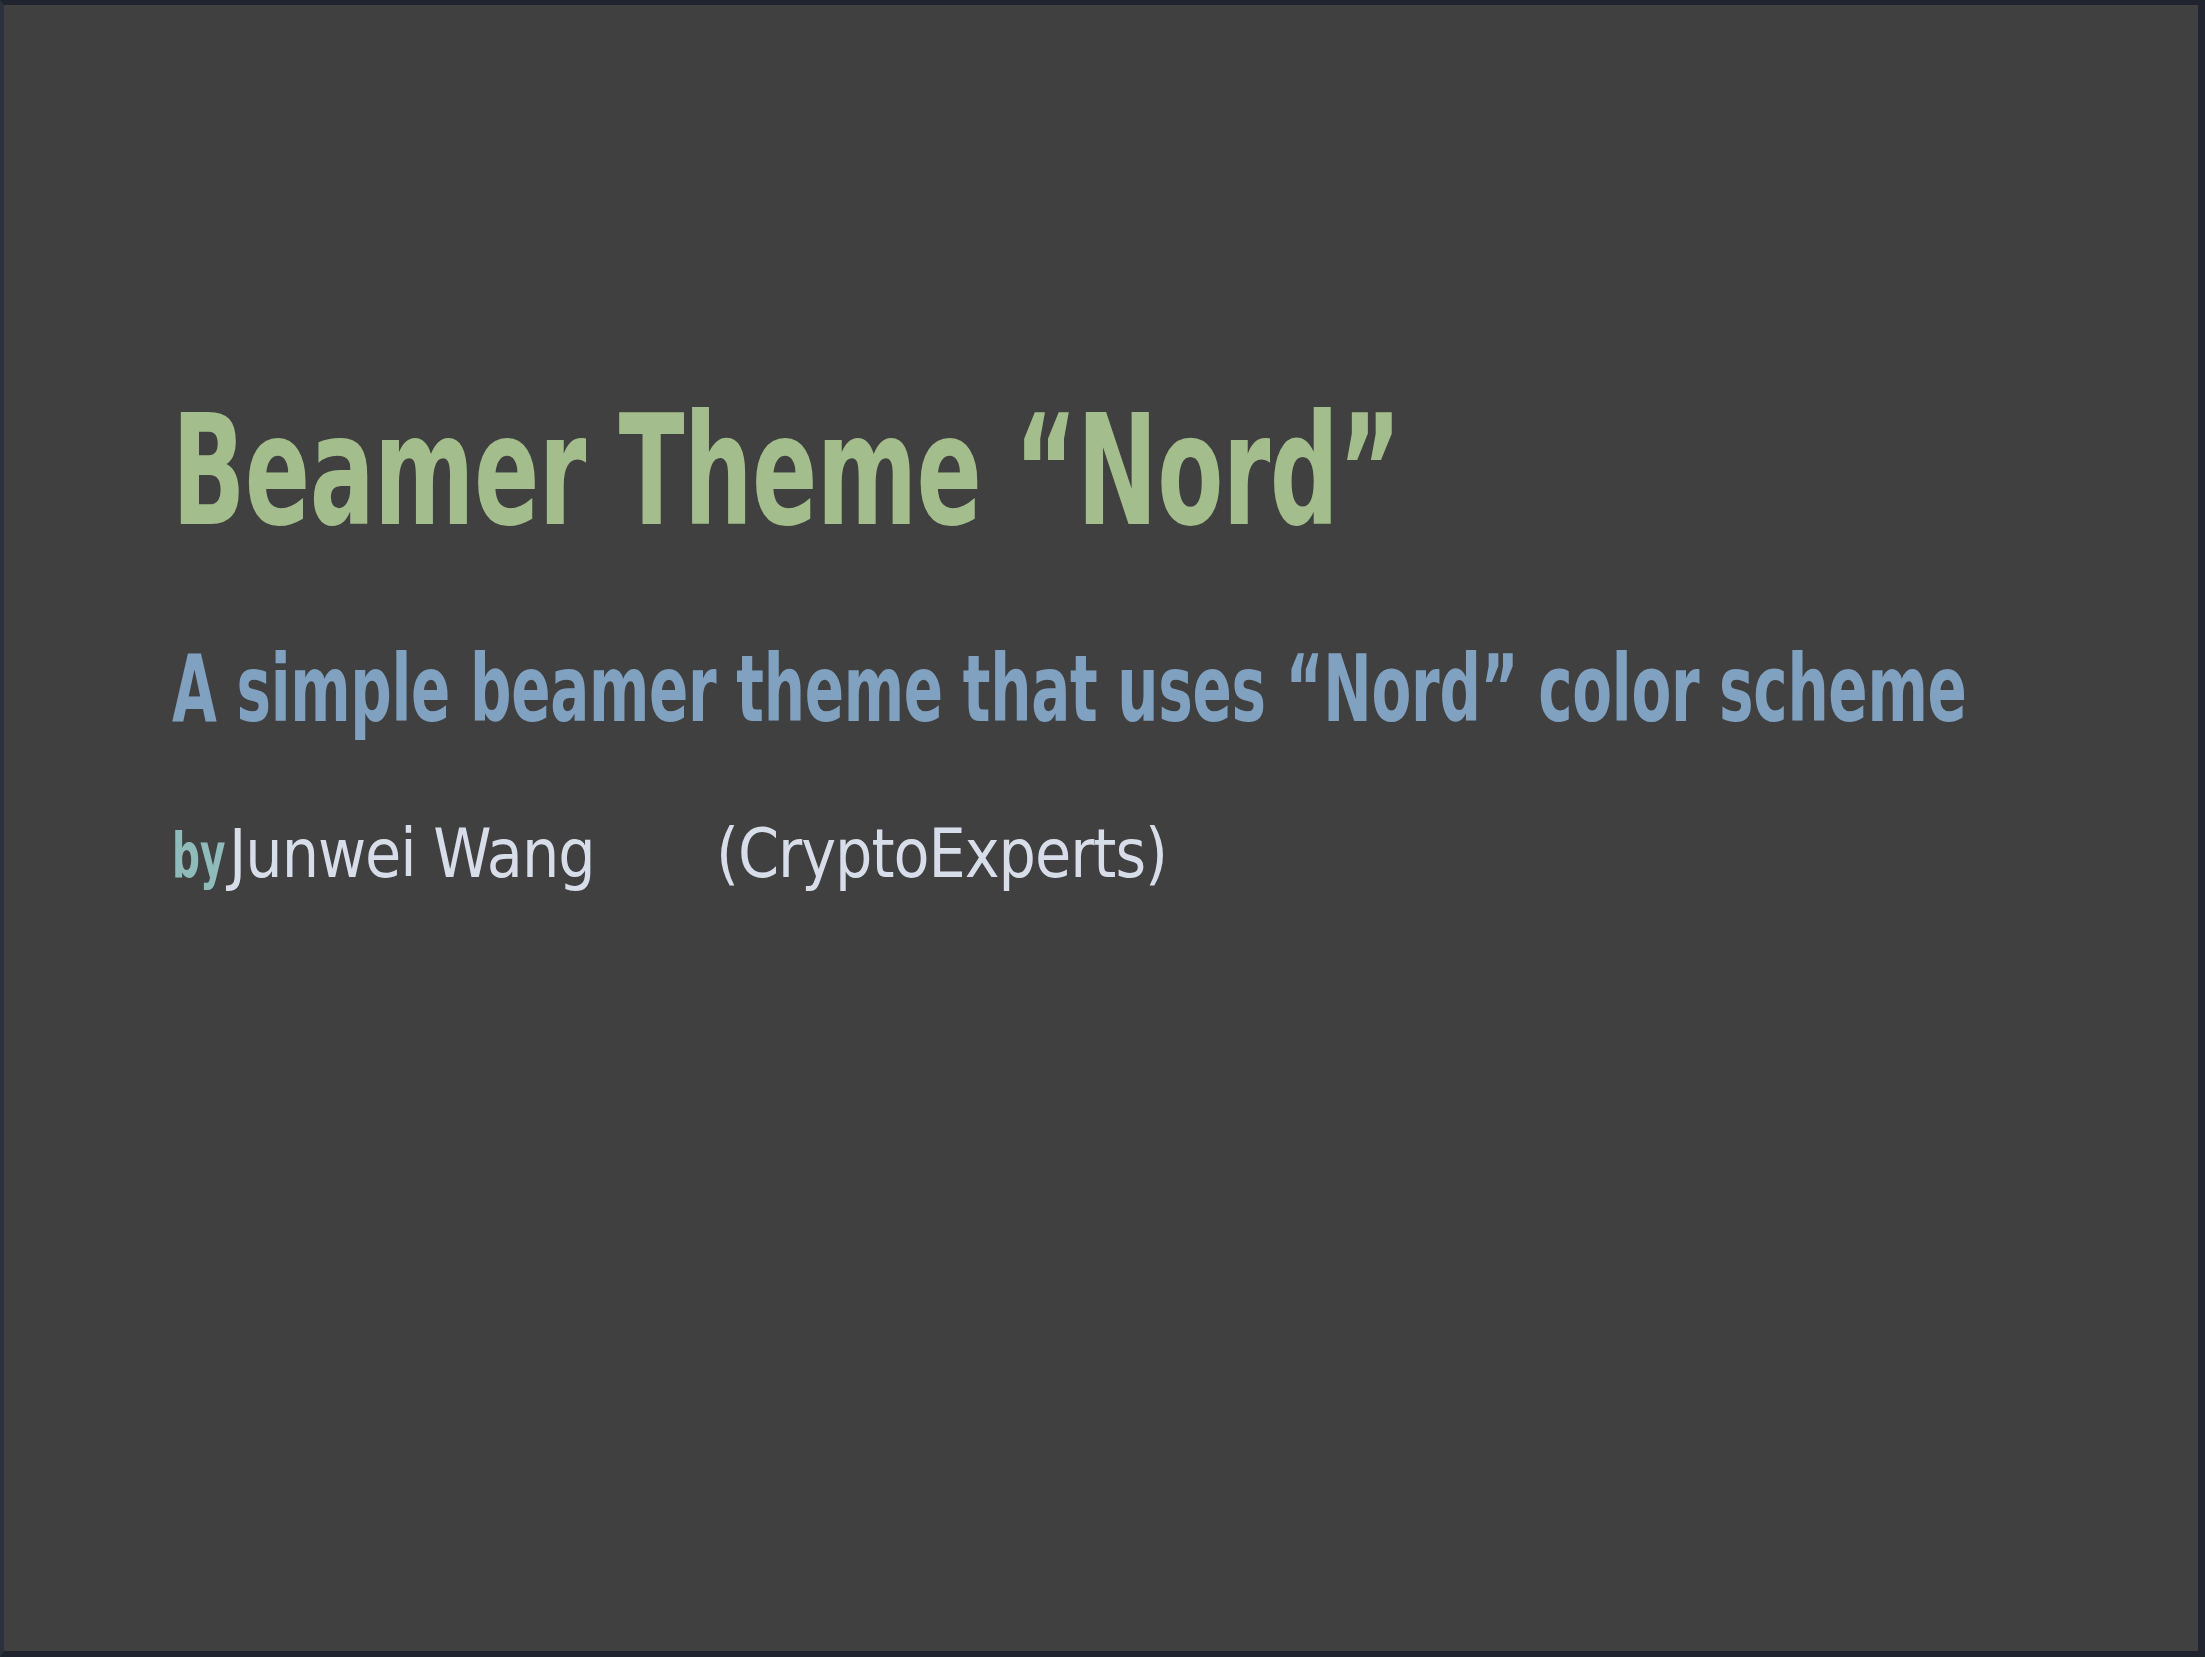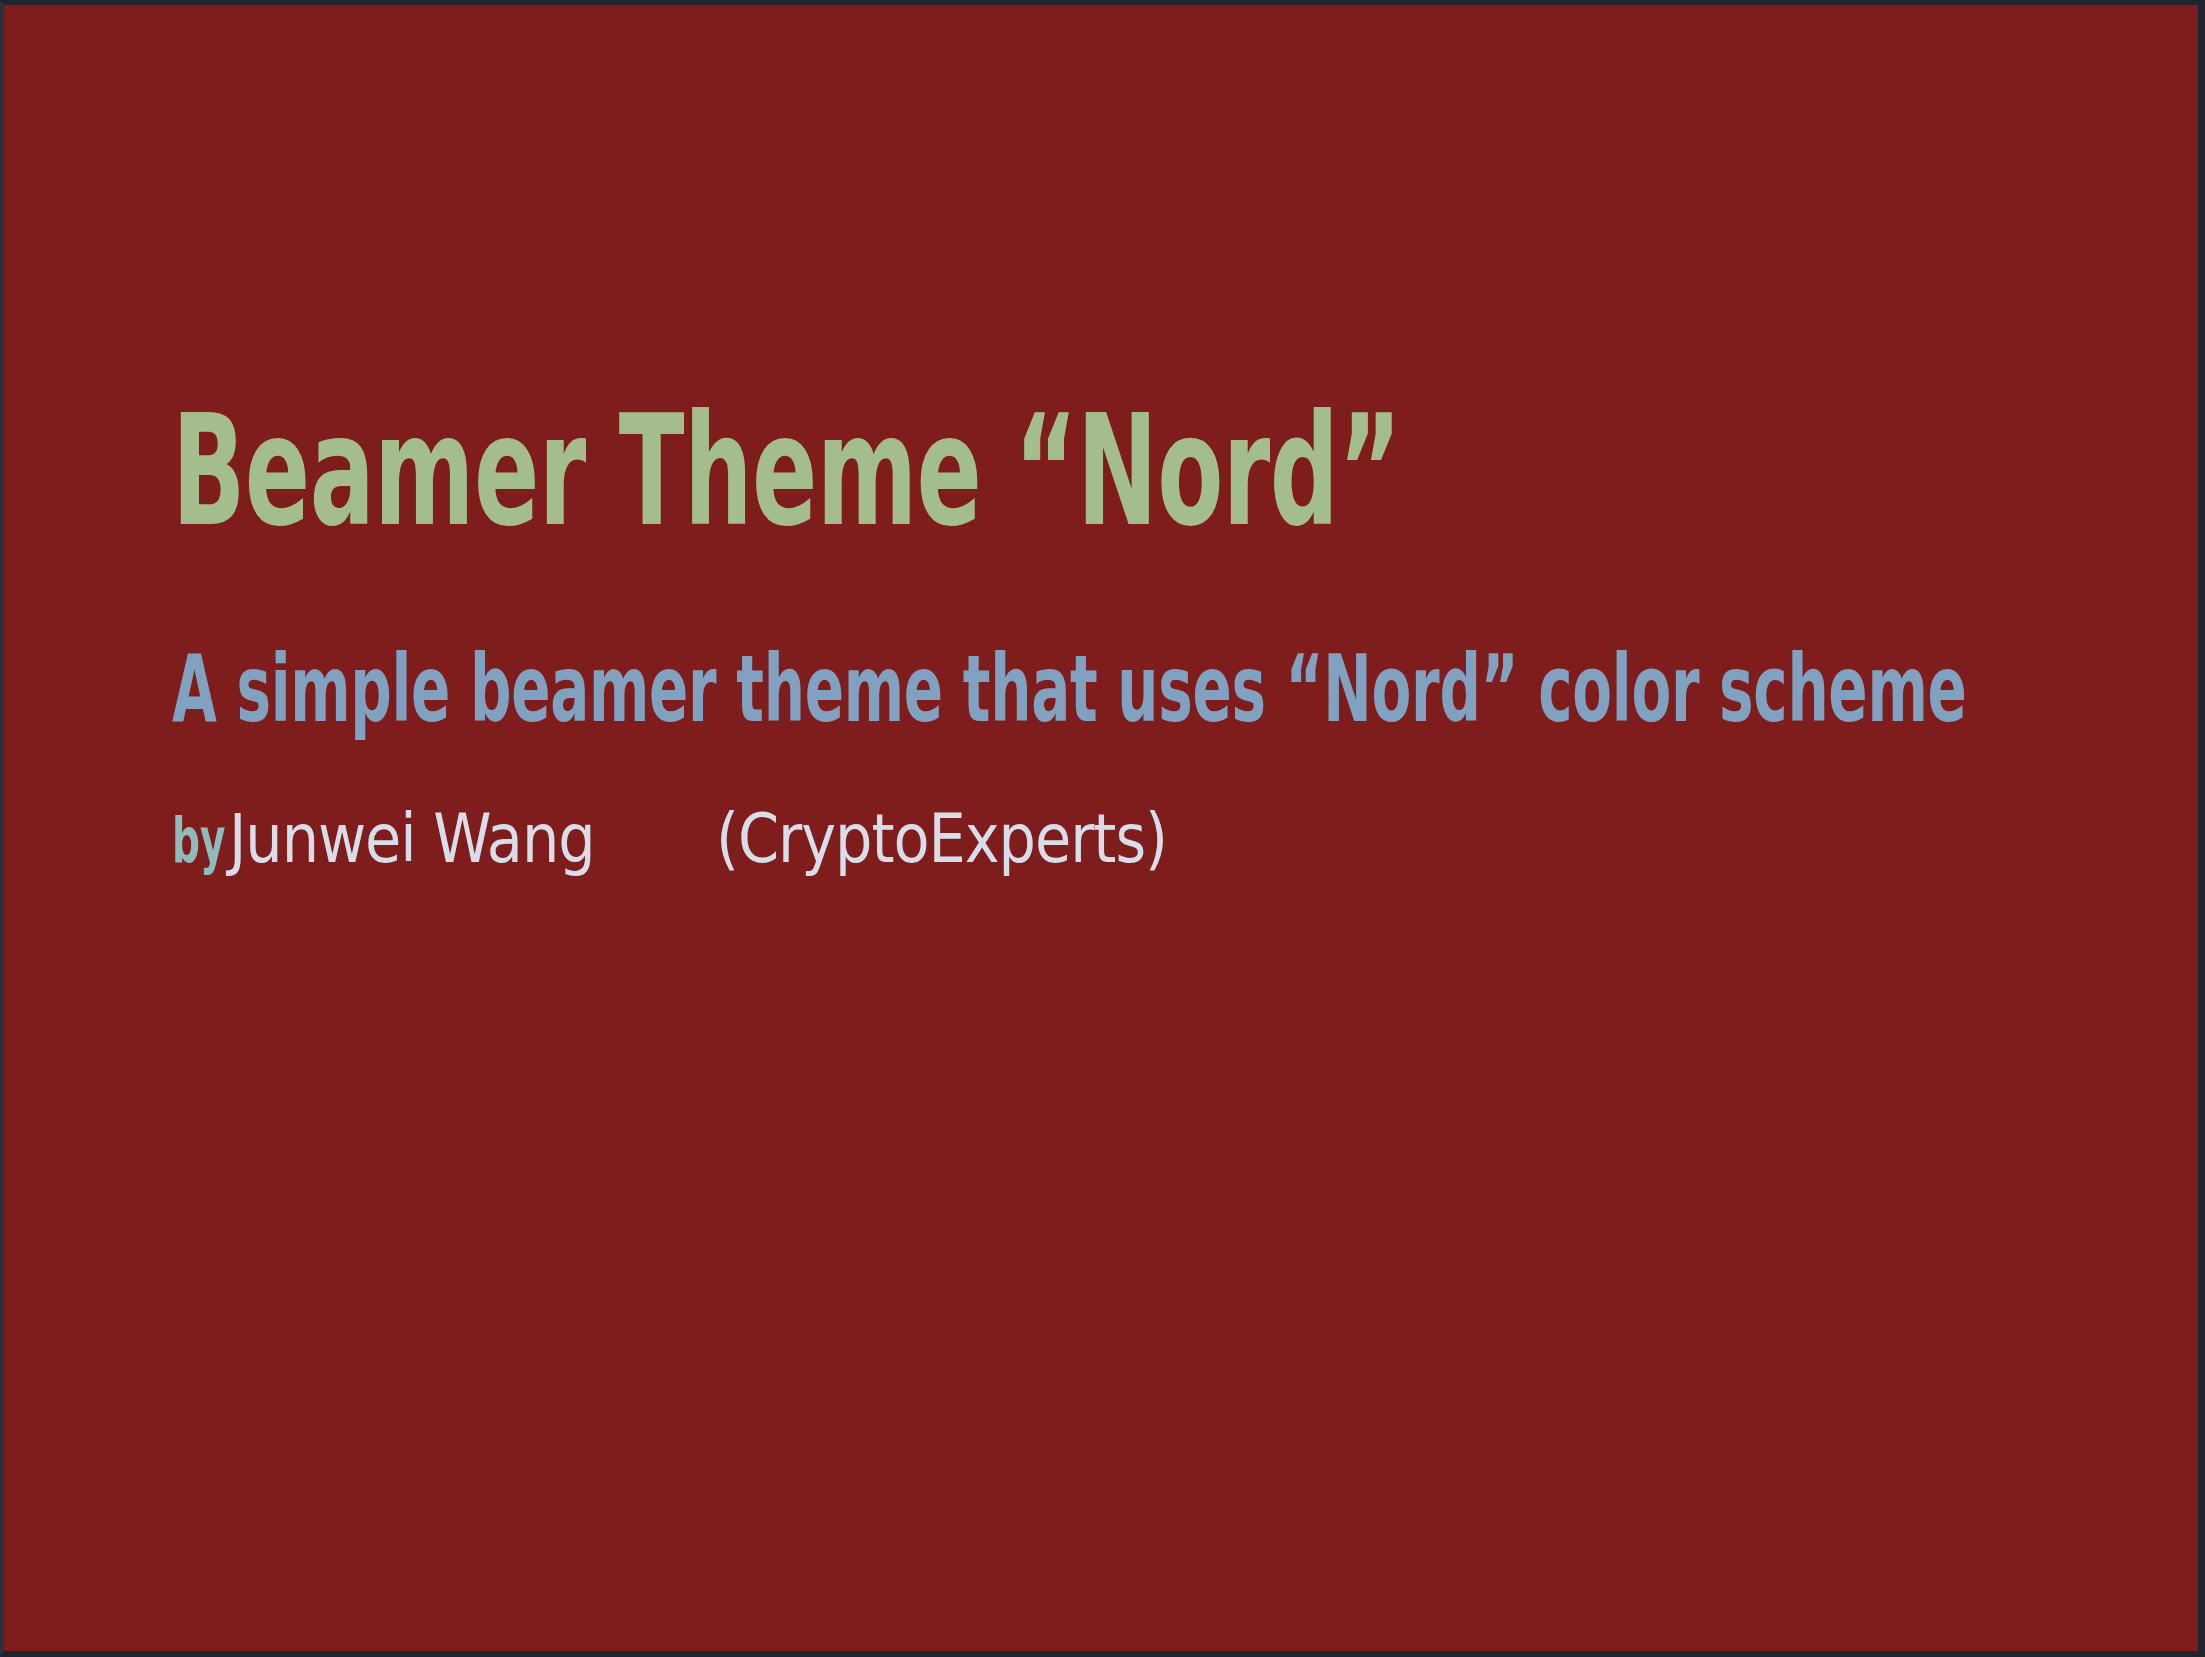--- a/index.html
+++ b/index.html
@@ -13,21 +13,21 @@
     height: 1657px;
     overflow: hidden;
   }
 
   
   #slide {
     position: relative;
     box-sizing: border-box;
     width: 2205px;
     height: 1657px;
-    background: #7f1d1d;
+    background: #404040;
     border-top: 5.7px solid #1f242e;
     border-left: 4.1px solid #2b313d;
     border-right: 7.4px solid #1f242e;
     border-bottom: 6.6px solid #1f242e;
     font-family: "DejaVu Sans", sans-serif;
     -webkit-font-smoothing: antialiased;
   }
 
   #titleblock {
     position: absolute;
@@ -58,21 +58,21 @@
     line-height: 98px;
     letter-spacing: -0.4px;
     transform: scaleX(0.70);
     transform-origin: left center;
     white-space: nowrap;
     margin-top: 89px;
   }
 
   
   .meta {
-    margin-top: 59px;
+    margin-top: 74px;
   }
 
   .meta-row {
     display: block;
     white-space: nowrap;
     line-height: 82px;
     height: 82px;
   }
 
   .meta-kw {

